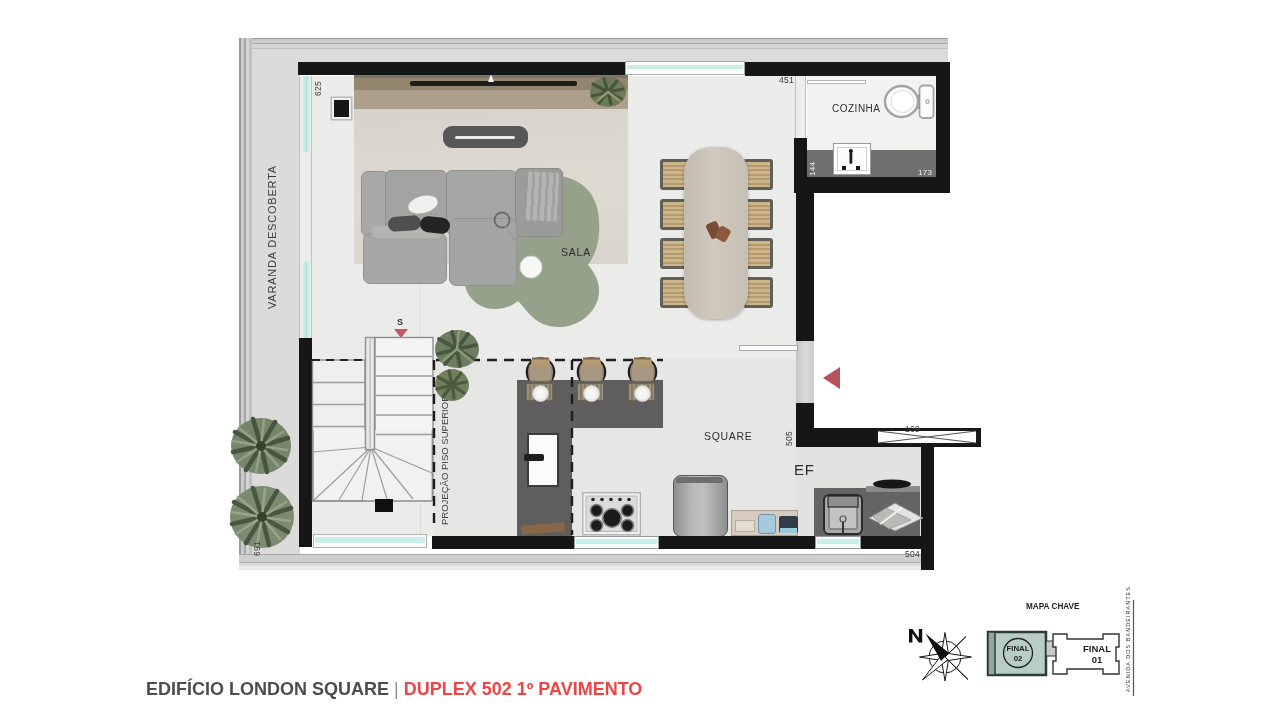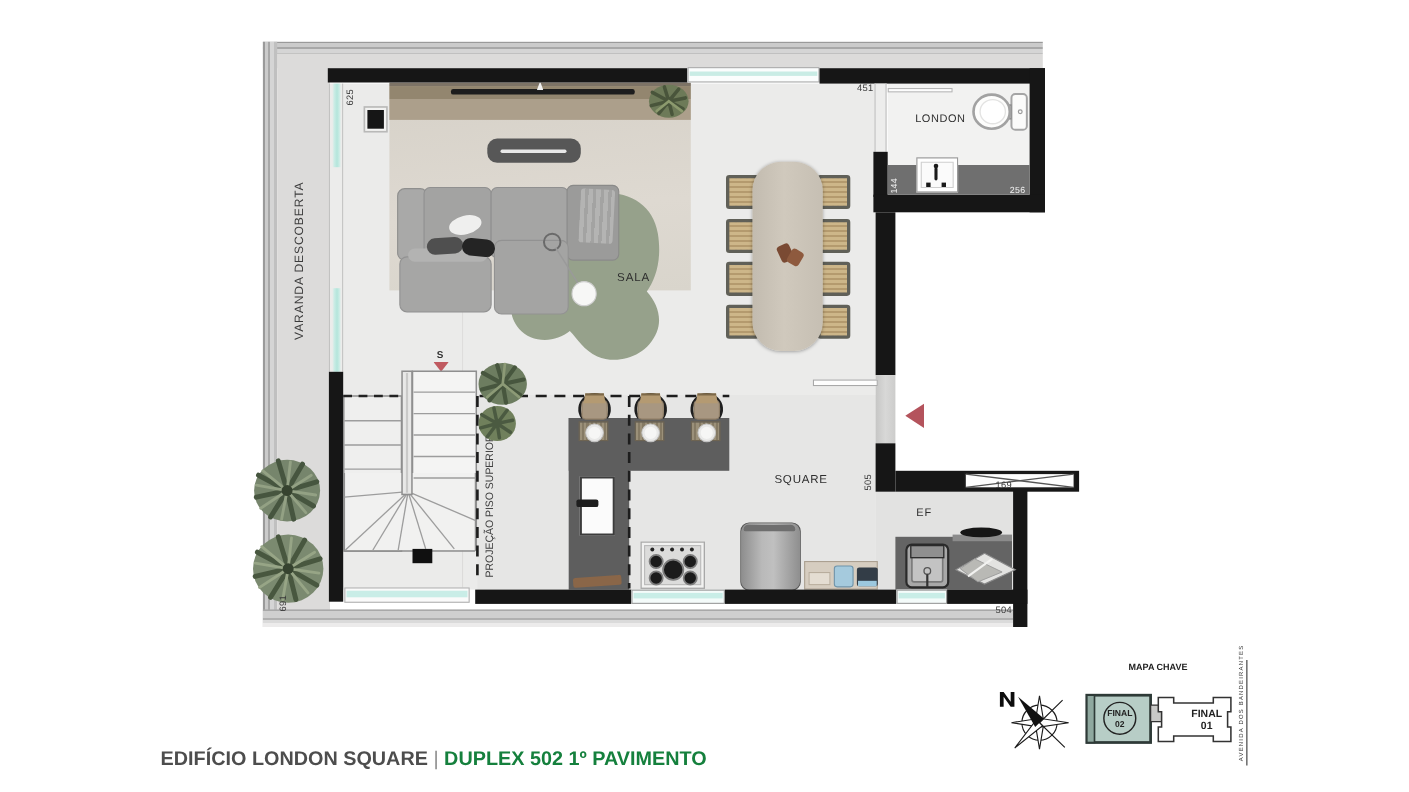--- a/index.html
+++ b/index.html
@@ -195,21 +195,21 @@
 <div class="wall" style="left:794px;top:138px;width:13px;height:41px;"></div>
 
 <div class="wall" style="left:794px;top:177px;width:156px;height:16px;"></div>
 
 <div class="abs" style="left:807px;top:150px;width:129px;height:27px;background:#6f6f6f;"></div>
 
 <div class="abs" style="left:833px;top:143px;width:36px;height:30px;background:#fbfbfb;border:1px solid #9a9a9a;box-shadow:inset 0 0 0 3px #fff, inset 0 0 0 4px #cfcfcf;"></div>
 
 <div class="abs" style="left:807px;top:80px;width:59px;height:4px;background:#fdfdfd;border:1px solid #b5b5b5;box-sizing:border-box;"></div>
 
-<div class="room" style="left:832px;top:103px;font-size:10px;letter-spacing:0.5px;">LONDON</div>
+<div class="room" style="left:832px;top:103px;font-size:10px;letter-spacing:0.5px;">COZINHA</div>
 
 <div class="wall" style="left:796px;top:193px;width:18px;height:148px;"></div>
 
 <div class="abs" style="left:796px;top:341px;width:18px;height:62px;background:linear-gradient(90deg,#c6c6c5,#d8d8d7 50%,#cccccb);"></div>
 
 <div class="abs" style="left:739px;top:345px;width:59px;height:6px;background:#fdfdfd;border:1px solid #a8a8a8;box-sizing:border-box;"></div>
 
 <div class="wall" style="left:796px;top:403px;width:18px;height:44px;"></div>
 
 <div class="wall" style="left:814px;top:428px;width:167px;height:19px;"></div>
@@ -237,29 +237,29 @@
 
 <div class="abs" style="left:301.5px;top:262px;width:8px;height:76px;background:linear-gradient(90deg,rgba(190,231,222,0) 0%,#c9ece5 25%,#b4e5db 55%,#c9ece5 80%,rgba(190,231,222,0) 100%);"></div>
 
 <div class="wall" style="left:299px;top:338px;width:13px;height:209px;"></div>
 
 <div class="wall" style="left:334px;top:100px;width:15px;height:17px;box-shadow:0 0 0 2px #f2f2f1,0 0 0 3.5px #b9b9b8;"></div>
 
 <div class="num vtext" style="left:313px;top:76px;height:20px;">625</div>
 <div class="num" style="left:779px;top:75px;">451</div>
 <div class="numw vtext" style="left:808px;top:162px;height:14px;">144</div>
-<div class="numw" style="left:918px;top:168px;">256</div>
+<div class="numw" style="left:918px;top:168px;">173</div>
 <div class="num vtext" style="left:784px;top:431px;height:15px;">505</div>
-<div class="num" style="left:905px;top:436px;">169</div>
+<div class="num" style="left:905px;top:424px;">169</div>
 <div class="num vtext" style="left:252px;top:538px;height:18px;">691</div>
 <div class="num" style="left:905px;top:549px;">504</div>
 
 <div class="room" style="left:561px;top:246px;font-size:10.5px;letter-spacing:0.8px;">SALA</div>
 <div class="room" style="left:704px;top:430px;font-size:10.5px;letter-spacing:0.7px;">SQUARE</div>
-<div class="room" style="left:833px;top:461px;font-size:10px;letter-spacing:0.8px;text-align:center;">EF</div>
+<div class="room" style="left:794px;top:461px;font-size:15px;letter-spacing:0.8px;text-align:center;">EF</div>
 
 <svg class="abs" style="left:425px;top:370px;" width="44" height="170" viewBox="425 370 44 170">
 <text x="0" y="0" font-family="Liberation Sans, sans-serif" font-size="9.8" fill="#3f3f3f" transform="translate(448,525) rotate(-90)" textLength="130" lengthAdjust="spacingAndGlyphs">PROJEÇÃO PISO SUPERIOR</text>
 </svg>
 
 <div class="abs" style="left:397px;top:317px;font-size:9px;font-weight:bold;color:#333;">S</div>
 
 <div class="abs" style="left:394px;top:329px;width:14px;height:9px;background:#c05a60;clip-path:polygon(0 0,100% 0,50% 100%);"></div>
 
 <svg class="abs" style="left:305px;top:330px;" width="140" height="190" viewBox="305 330 140 190">
@@ -412,15 +412,15 @@
     <path d="M1053,634 h14 v5 h36 v-5 h16 v13 h-3 v14 h3 v13 h-16 v-5 h-36 v5 h-14 v-13 h3 v-14 h-3 z" fill="#fff" stroke="#333" stroke-width="1.4"></path>
     <text x="1097" y="652" text-anchor="middle" font-family="Liberation Sans, sans-serif" font-size="9.5" font-weight="bold" fill="#222">FINAL</text>
     <text x="1097" y="663" text-anchor="middle" font-family="Liberation Sans, sans-serif" font-size="9.5" font-weight="bold" fill="#222">01</text>
   </g>
 
   <line x1="1133.5" y1="600" x2="1133.5" y2="696" stroke="#555" stroke-width="1.2"></line>
 
   <text x="1130" y="692" font-family="Liberation Sans, sans-serif" font-size="5.4" fill="#333" transform="rotate(-90 1130 692)" letter-spacing="1.1">AVENIDA DOS BANDEIRANTES</text>
 </svg>
 
-<div class="abs" style="left:146px;top:679px;font-size:18px;font-weight:bold;color:#4d4d4d;letter-spacing:0px;">EDIFÍCIO LONDON SQUARE <span style="color:#8d8d8d;font-weight:normal;">|</span> <span style="color:#15803d;">DUPLEX 502 1º PAVIMENTO</span></div>
+<div class="abs" style="left:146px;top:679px;font-size:18px;font-weight:bold;color:#4d4d4d;letter-spacing:0px;">EDIFÍCIO LONDON SQUARE <span style="color:#8d8d8d;font-weight:normal;">|</span> <span style="color:#ef4444;">DUPLEX 502 1º PAVIMENTO</span></div>
 
 </div>
 
 </body></html>

